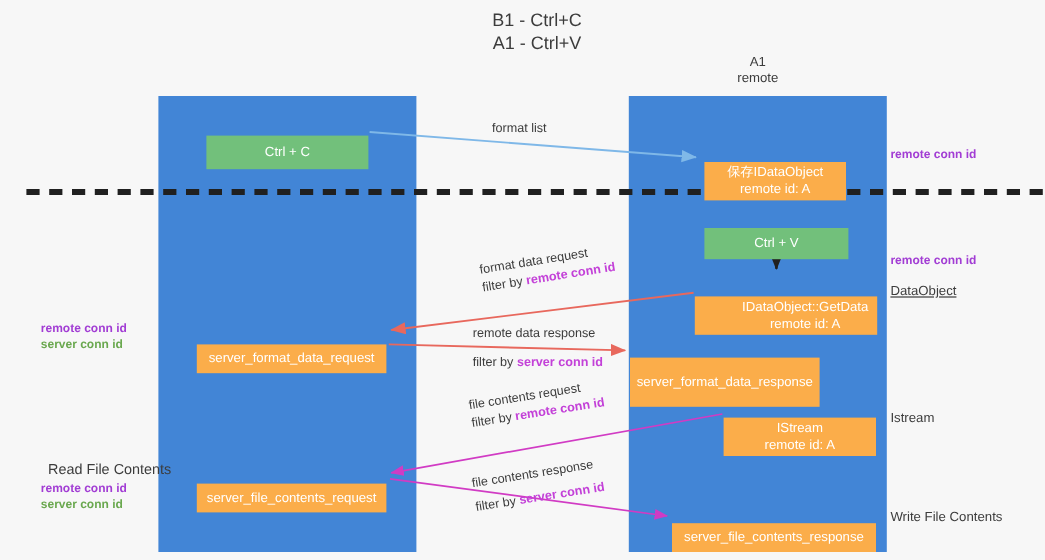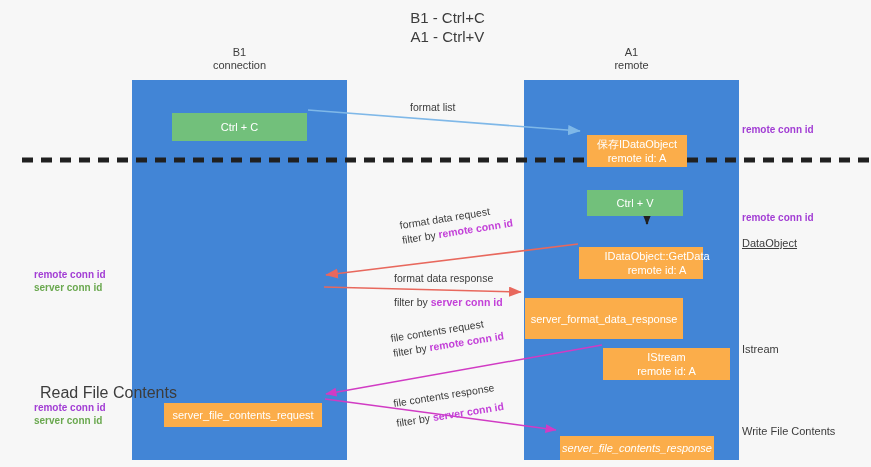--- a/index.html
+++ b/index.html
@@ -34,28 +34,28 @@
   
   .node{
     position:absolute;box-sizing:border-box;
     display:flex;flex-direction:column;align-items:center;justify-content:center;
     color:#fff;font-size:11px;line-height:14px;text-align:center;margin-top:18px;
   }
   .node.green{background:#72c07b;}
   .node.orange{background:#fbad4a;}
 
   #n-ctrlc {left:160px;top:95px;width:135px;height:28px;}
-  #n-dataobj{left:575px;top:117px;width:100px;height:32px;}
-  #n-ctrlv {left:575px;top:172px;width:96px;height:26px;}
-  #n-getdata{left:567px;top:229px;width:124px;height:32px;padding-left:32px;}
+  #n-dataobj{left:575px;top:117px;width:118px;height:32px;}
+  #n-ctrlv {left:575px;top:172px;width:120px;height:26px;}
+  #n-getdata{left:567px;top:229px;width:152px;height:32px;padding-left:32px;}
   #n-sfdreq {left:152px;top:269px;width:158px;height:24px;}
   #n-sfdres {left:513px;top:280px;width:158px;height:41px;}
   #n-istream{left:591px;top:330px;width:127px;height:32px;}
   #n-sfcreq {left:152px;top:385px;width:158px;height:24px;}
-  #n-sfcres {left:548px;top:418px;width:154px;height:24px;font-style:italic;}
+  #n-sfcres {left:548px;top:418px;width:170px;height:24px;}
 
   
   .side-label{
     position:absolute;font-size:11px;color:#3c3c3c;line-height:14px;
     white-space:nowrap;
   }
   #lbl-dataobject{left:730px;top:236px;text-decoration:underline;}
   #lbl-istream  {left:730px;top:342px;}
   #lbl-writefile{left:730px;top:424px;text-align:right;}
 
@@ -65,21 +65,21 @@
     white-space:nowrap;
   }
   .connid .remote{color:#a23dd4;display:block;}
   .connid .server{color:#6aa84f;display:block;}
   #tag-r1{left:730px;top:123px;}
   #tag-r2{left:730px;top:211px;}
   #tag-l1{left:22px;top:268px;}
   #tag-l2{left:22px;top:401px;}
 
   
-  #lbl-readfile{position:absolute;left:28px;top:384px;font-size:16px;color:#3c3c3c;white-space:nowrap;}
+  #lbl-readfile{position:absolute;left:28px;top:384px;font-size:12px;color:#3c3c3c;white-space:nowrap;}
 
   
   .edge-text{
     position:absolute;font-size:10.5px;color:#3c3c3c;line-height:15px;
     white-space:nowrap;
   }
   .edge-text .hi-remote{color:#c341d8;font-weight:bold;}
   .edge-text .hi-server{color:#c341d8;font-weight:bold;}
   .edge-text.tilt{transform:rotate(-9deg);transform-origin:left center;}
 
@@ -94,24 +94,20 @@
 </head>
 <body>
 
 <div id="stage">
 
   <div id="title">
     <div>B1 - Ctrl+C</div>
     <div>A1 - Ctrl+V</div>
   </div>
 
-  <div id="head-b1" class="lane-head">
-    <div>B1</div>
-    <div>connection</div>
-  </div>
   <div id="head-a1" class="lane-head">
     <div>A1</div>
     <div>remote</div>
   </div>
 
   <div id="lane-b1" class="lane"></div>
   <div id="lane-a1" class="lane"></div>
 
   <svg id="wires">
     <defs>
@@ -157,20 +153,23 @@
 
   <div id="n-ctrlv" class="node green">
     <span>Ctrl + V</span>
   </div>
 
   <div id="n-getdata" class="node orange">
     <span>IDataObject::GetData</span>
     <span>remote id: A</span>
   </div>
 
+  <div id="n-sfdreq" class="node orange">
+    <span>server_format_data_request</span>
+  </div>
 
   <div id="n-sfdres" class="node orange">
     <span>server_format_data_response</span>
   </div>
 
   <div id="n-istream" class="node orange">
     <span>IStream</span>
     <span>remote id: A</span>
   </div>
 
@@ -187,21 +186,21 @@
   </div>
 
   <div id="et-fdreq" class="edge-text tilt">
     <div>format data request</div>
     <div>
       <span>filter by </span><span class="hi-remote">remote conn id</span>
     </div>
   </div>
 
   <div id="et-fdres" class="edge-text">
-    <div>format data response</div>
+    <div>remote data response</div>
     <div style="margin-top:9px">
       <span>filter by </span><span class="hi-server">server conn id</span>
     </div>
   </div>
 
   <div id="et-fcreq" class="edge-text tilt">
     <div>file contents request</div>
     <div>
       <span>filter by </span><span class="hi-remote">remote conn id</span>
     </div>

